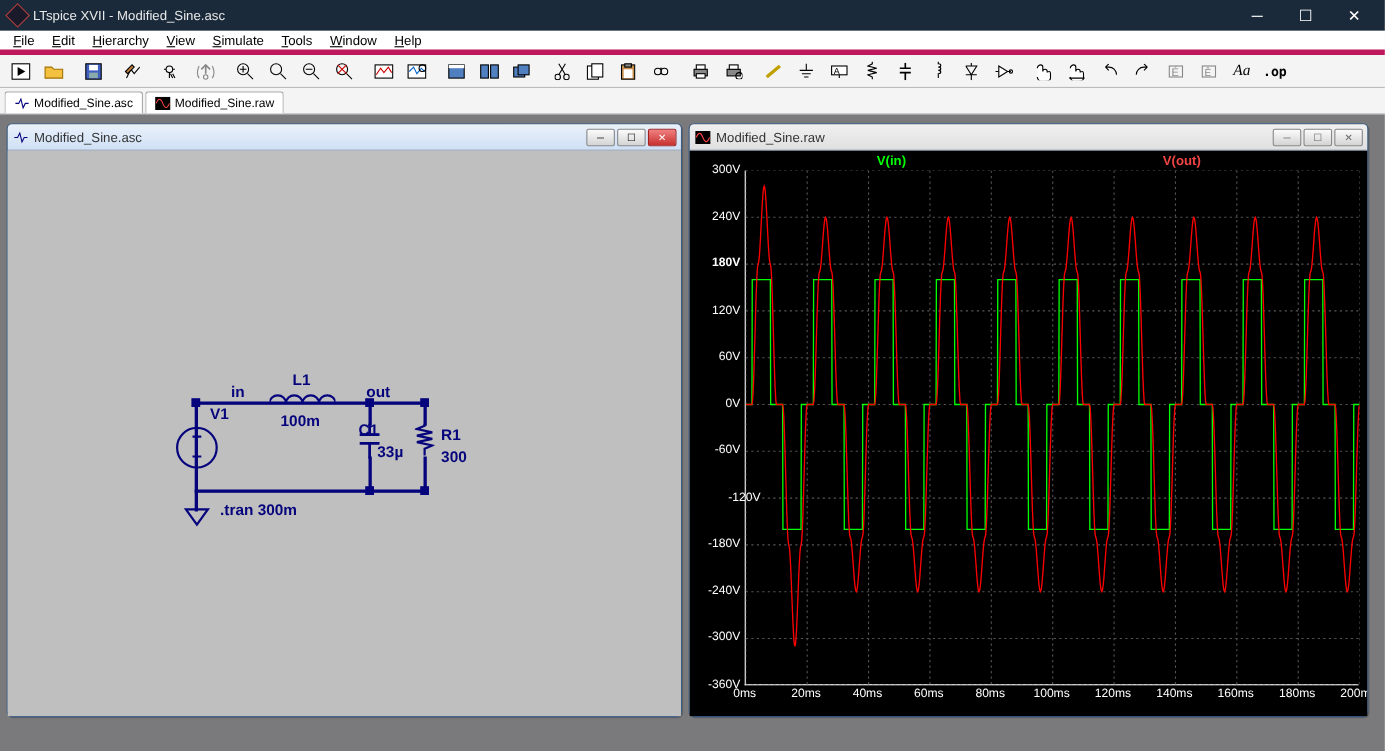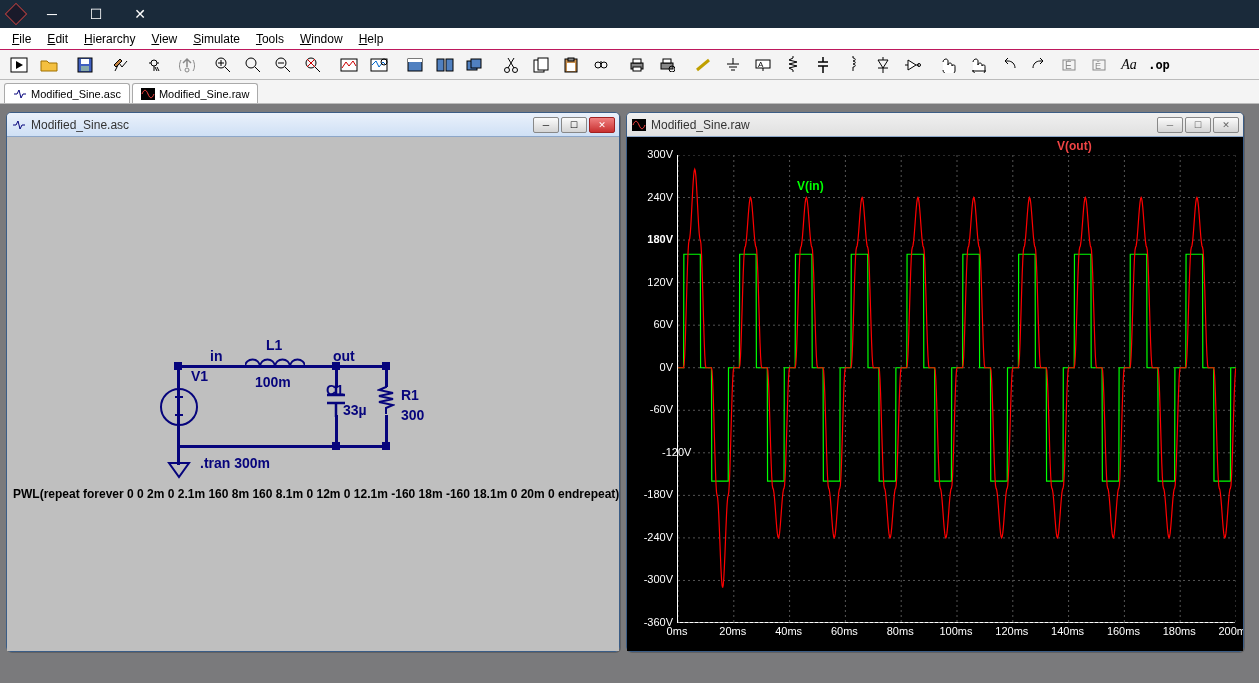--- a/index.html
+++ b/index.html
@@ -6,21 +6,21 @@
   body { font-family: "Segoe UI", Tahoma, sans-serif; font-size: 12px; background: #fff; width: 1259px; height: 683px; overflow: hidden; }
 
   
   .titlebar { height: 28px; background: #1a2a3a; color: #fff; display: flex; align-items: center; padding: 0 6px; }
   .titlebar .logo { width: 16px; height: 16px; border: 1px solid #b04040; background: #1a1a2a; transform: rotate(45deg); margin: 0 6px 0 2px; }
   .titlebar .title { flex: 1; font-size: 12px; color: #e8e8e8; }
   .titlebar .win-controls { display: flex; }
   .titlebar .win-btn { width: 44px; height: 28px; display: flex; align-items: center; justify-content: center; color: #fff; font-size: 14px; cursor: pointer; }
 
   
-  .menubar { height: 22px; background: #fff; border-bottom: 1px solid #be185d; display: flex; align-items: center; padding: 0 4px; }
+  .menubar { height: 22px; background: #fff; border-bottom: 5px solid #be185d; display: flex; align-items: center; padding: 0 4px; }
   .menubar .menu-item { padding: 2px 8px; font-size: 12px; color: #000; cursor: default; }
   .menubar .menu-item:first-letter { text-decoration: underline; }
 
   
   .toolbar { height: 30px; background: #f4f4f4; border-bottom: 1px solid #bbb; display: flex; align-items: center; padding: 2px 4px; gap: 0; }
   .toolbar .tb-btn { width: 28px; height: 24px; margin: 0 1px; display: flex; align-items: center; justify-content: center; border: 1px solid transparent; }
   .toolbar .tb-sep { width: 6px; }
   .toolbar svg { display: block; }
 
   
@@ -51,20 +51,21 @@
   .plot { background: #000; width: 100%; height: 100%; position: relative; }
   .plot .axis-label { position: absolute; color: #fff; font: 11px "Arial"; text-align: right; }
   .plot .legend { position: absolute; top: 2px; font: bold 12px "Arial"; }
   .plot-area { position: absolute; border-left: 1px solid #fff; border-bottom: 1px solid #fff; }
 </style>
 </head>
 <body>
 
 <div class="titlebar">
   <div class="logo"></div>
+  <div class="title">LTspice XVII - Modified_Sine.asc</div>
   <div class="win-controls">
     <div class="win-btn">─</div>
     <div class="win-btn">☐</div>
     <div class="win-btn">✕</div>
   </div>
 </div>
 
 <div class="menubar">
   <div class="menu-item">File</div>
   <div class="menu-item">Edit</div>
@@ -397,41 +398,40 @@
       <div class="sch-text" style="left:203px;top:211px;">in</div>
       <div class="sch-text" style="left:259px;top:200px;">L1</div>
       <div class="sch-text" style="left:248px;top:237px;">100m</div>
       <div class="sch-text" style="left:326px;top:211px;">out</div>
       <div class="sch-text" style="left:184px;top:231px;">V1</div>
       <div class="sch-text" style="left:319px;top:245px;">C1</div>
       <div class="sch-text" style="left:336px;top:265px;">33µ</div>
       <div class="sch-text" style="left:394px;top:250px;">R1</div>
       <div class="sch-text" style="left:394px;top:270px;">300</div>
       <div class="sch-text" style="left:193px;top:318px;">.tran 300m</div>
-      <div class="sch-text black" style="left:6px;top:350px;">PWL(repeat forever 0 0 2m 0 2.1m 160  8m 160 8.1m 0 12m 0 12.1m -160 18m -160 18.1m 0 20m 0 endrepeat)</div>
     </div>
   </div>
 
   <div class="child-win" style="left:626px;top:8px;width:618px;height:540px;">
     <div class="child-titlebar inactive">
       <span class="ct-icon">
           <svg width="14" height="12">
             <rect width="14" height="12" fill="#000"></rect>
             <path d="M1 6c2-5 4-5 6 0s4 5 6 0" fill="none" stroke="#f44"></path>
           </svg>
         </span>
       <span class="ct-title">Modified_Sine.raw</span>
       <div class="ct-btns">
         <div class="ct-btn">─</div>
         <div class="ct-btn">☐</div>
         <div class="ct-btn">✕</div>
       </div>
     </div>
     <div class="child-body plot">
-      <div class="legend" style="left:170px;color:#00ff00;margin-top:40px;">V(in)</div>
+      <div class="legend" style="left:170px;color:#00ff00;">V(in)</div>
       <div class="legend" style="left:430px;color:#ef4444;">V(out)</div>
       <div class="plot-area" id="plot-area" style="left:50px;top:18px;width:558px;height:468px;">
         <svg id="plot-svg" width="558" height="468" style="position:absolute;left:0;top:0;">
             <line x1="0" y1="0" x2="558" y2="0" stroke="#555" stroke-dasharray="2,3"></line>
             <line x1="0" y1="42.54545454545456" x2="558" y2="42.54545454545456" stroke="#555" stroke-dasharray="2,3"></line>
             <line x1="0" y1="85.09090909090907" x2="558" y2="85.09090909090907" stroke="#555" stroke-dasharray="2,3"></line>
             <line x1="0" y1="127.63636363636363" x2="558" y2="127.63636363636363" stroke="#555" stroke-dasharray="2,3"></line>
             <line x1="0" y1="170.1818181818182" x2="558" y2="170.1818181818182" stroke="#555" stroke-dasharray="2,3"></line>
             <line x1="0" y1="212.72727272727275" x2="558" y2="212.72727272727275" stroke="#555" stroke-dasharray="2,3"></line>
             <line x1="0" y1="255.27272727272728" x2="558" y2="255.27272727272728" stroke="#555" stroke-dasharray="2,3"></line>

